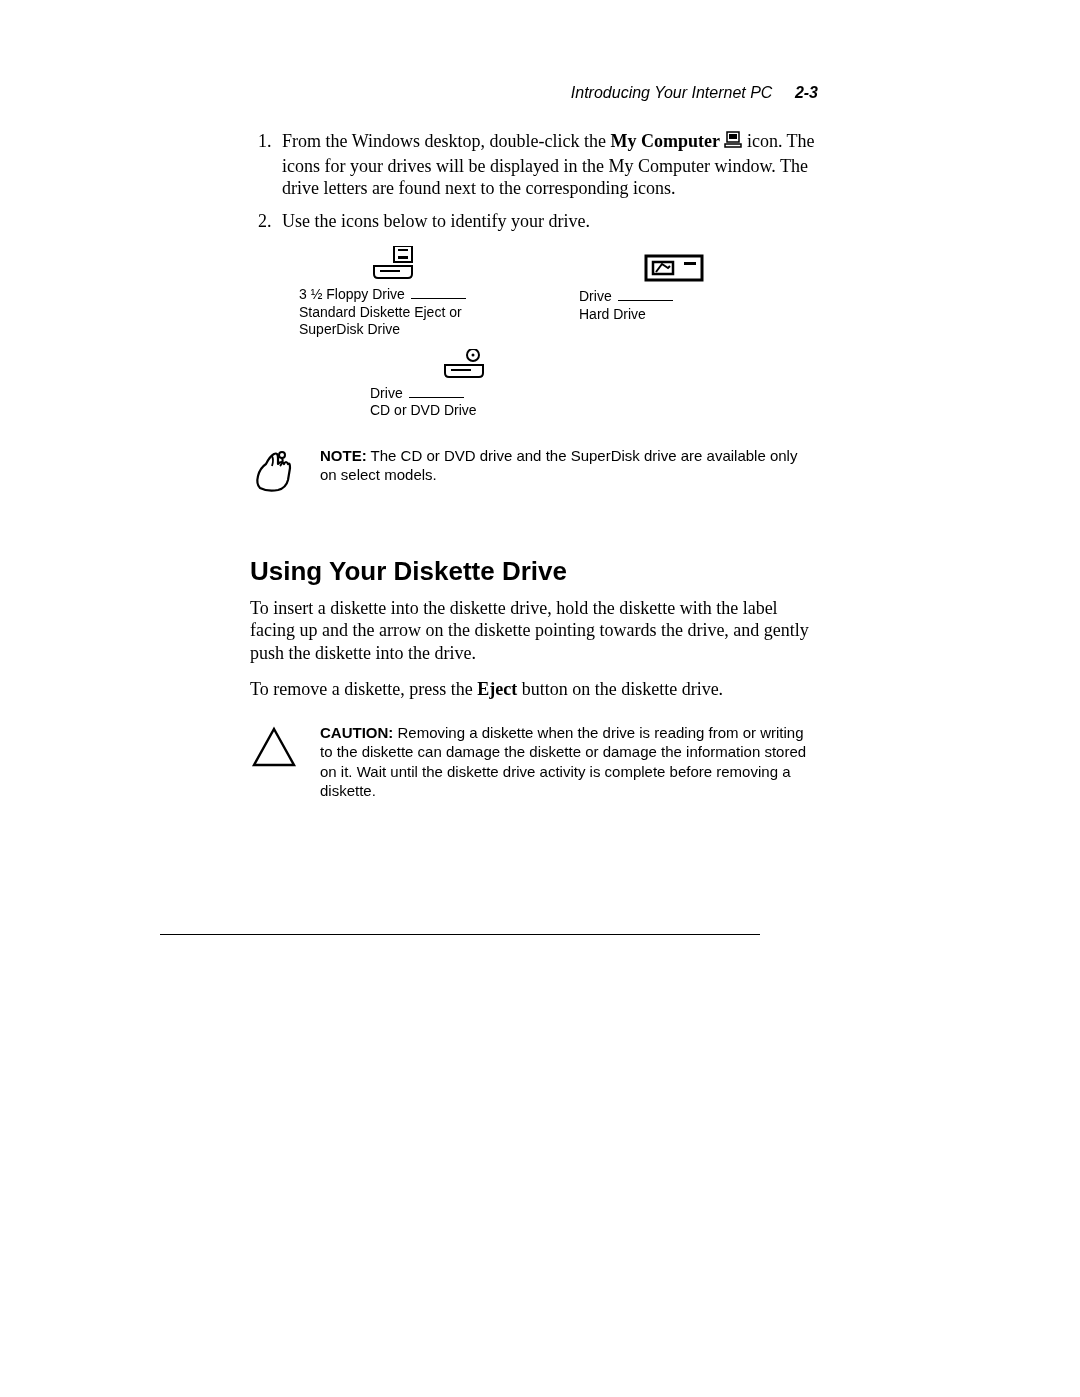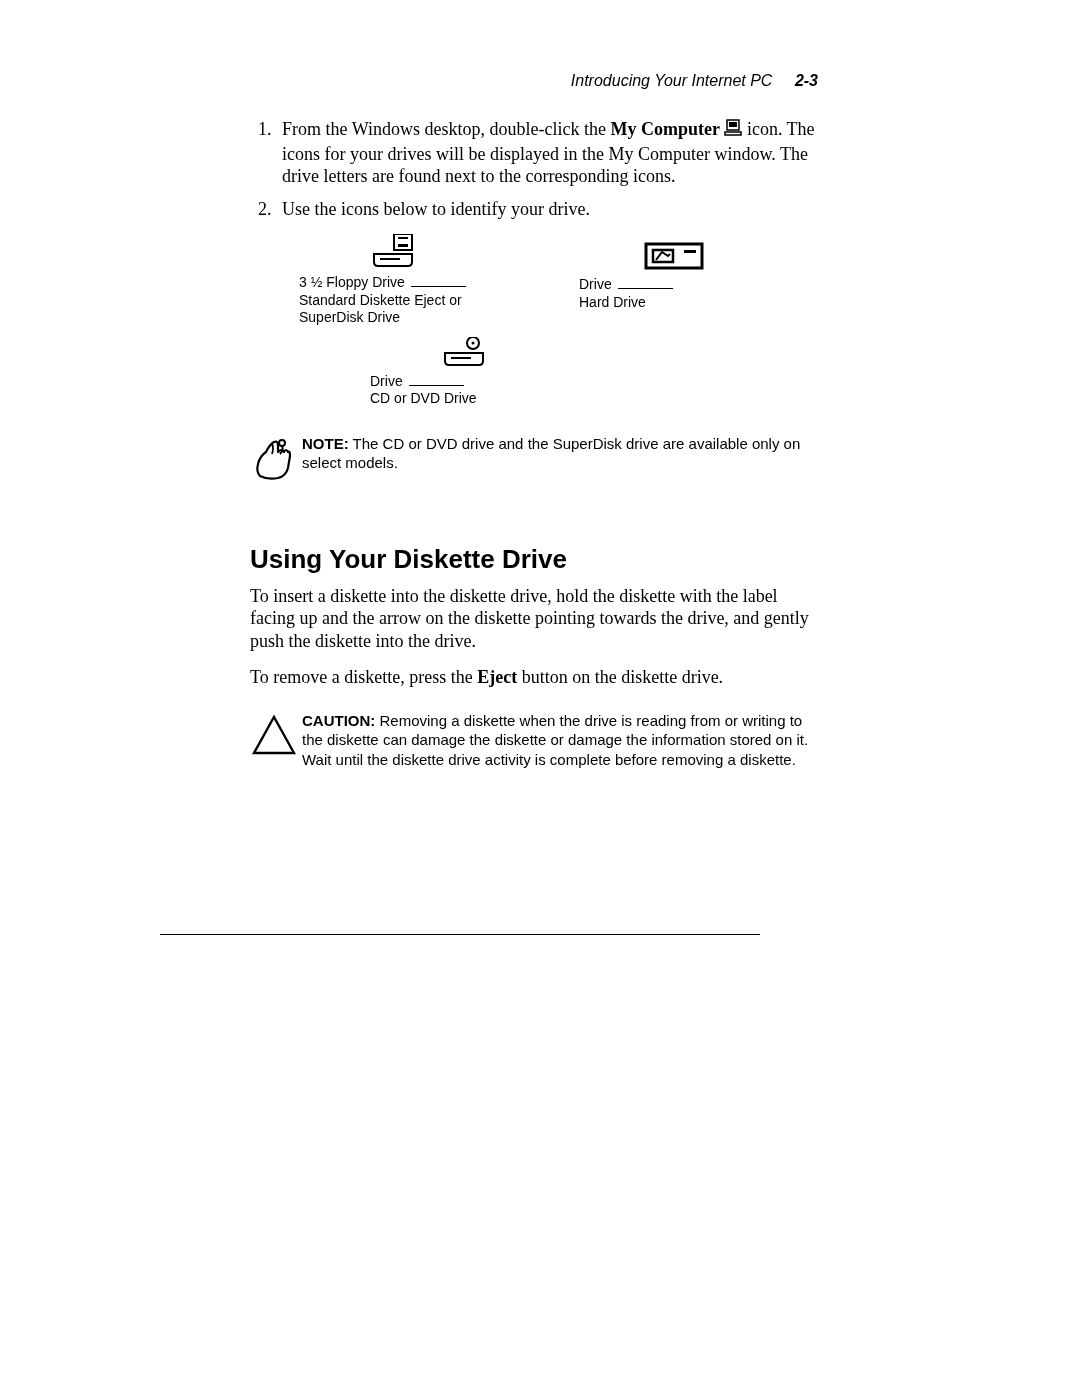--- a/index.html
+++ b/index.html
@@ -12,21 +12,21 @@
     color: #000;
   }
   .page {
     position: relative;
     width: 1080px;
     height: 1397px;
   }
   .content {
     position: absolute;
     left: 250px;
-    top: 72px;
+    top: 84px;
     width: 568px;
   }
   .running-head {
     text-align: right;
     font-style: italic;
     font-family: Arial, Helvetica, sans-serif;
     font-size: 16px;
     margin-bottom: 28px;
   }
   .running-head .pageno {
@@ -84,21 +84,21 @@
   .blank-line {
     display: inline-block;
     border-bottom: 1px solid #000;
     width: 55px;
     vertical-align: baseline;
     margin-left: 2px;
   }
   .note-block, .caution-block {
     display: flex;
     align-items: flex-start;
-    gap: 4px;
+    gap: 22px;
     margin: 6px 0 30px 0;
   }
   .note-icon, .caution-icon {
     flex: 0 0 48px;
     height: 48px;
   }
   .note-text, .caution-text {
     font-family: Arial, Helvetica, sans-serif;
     font-size: 15px;
     line-height: 1.3;

